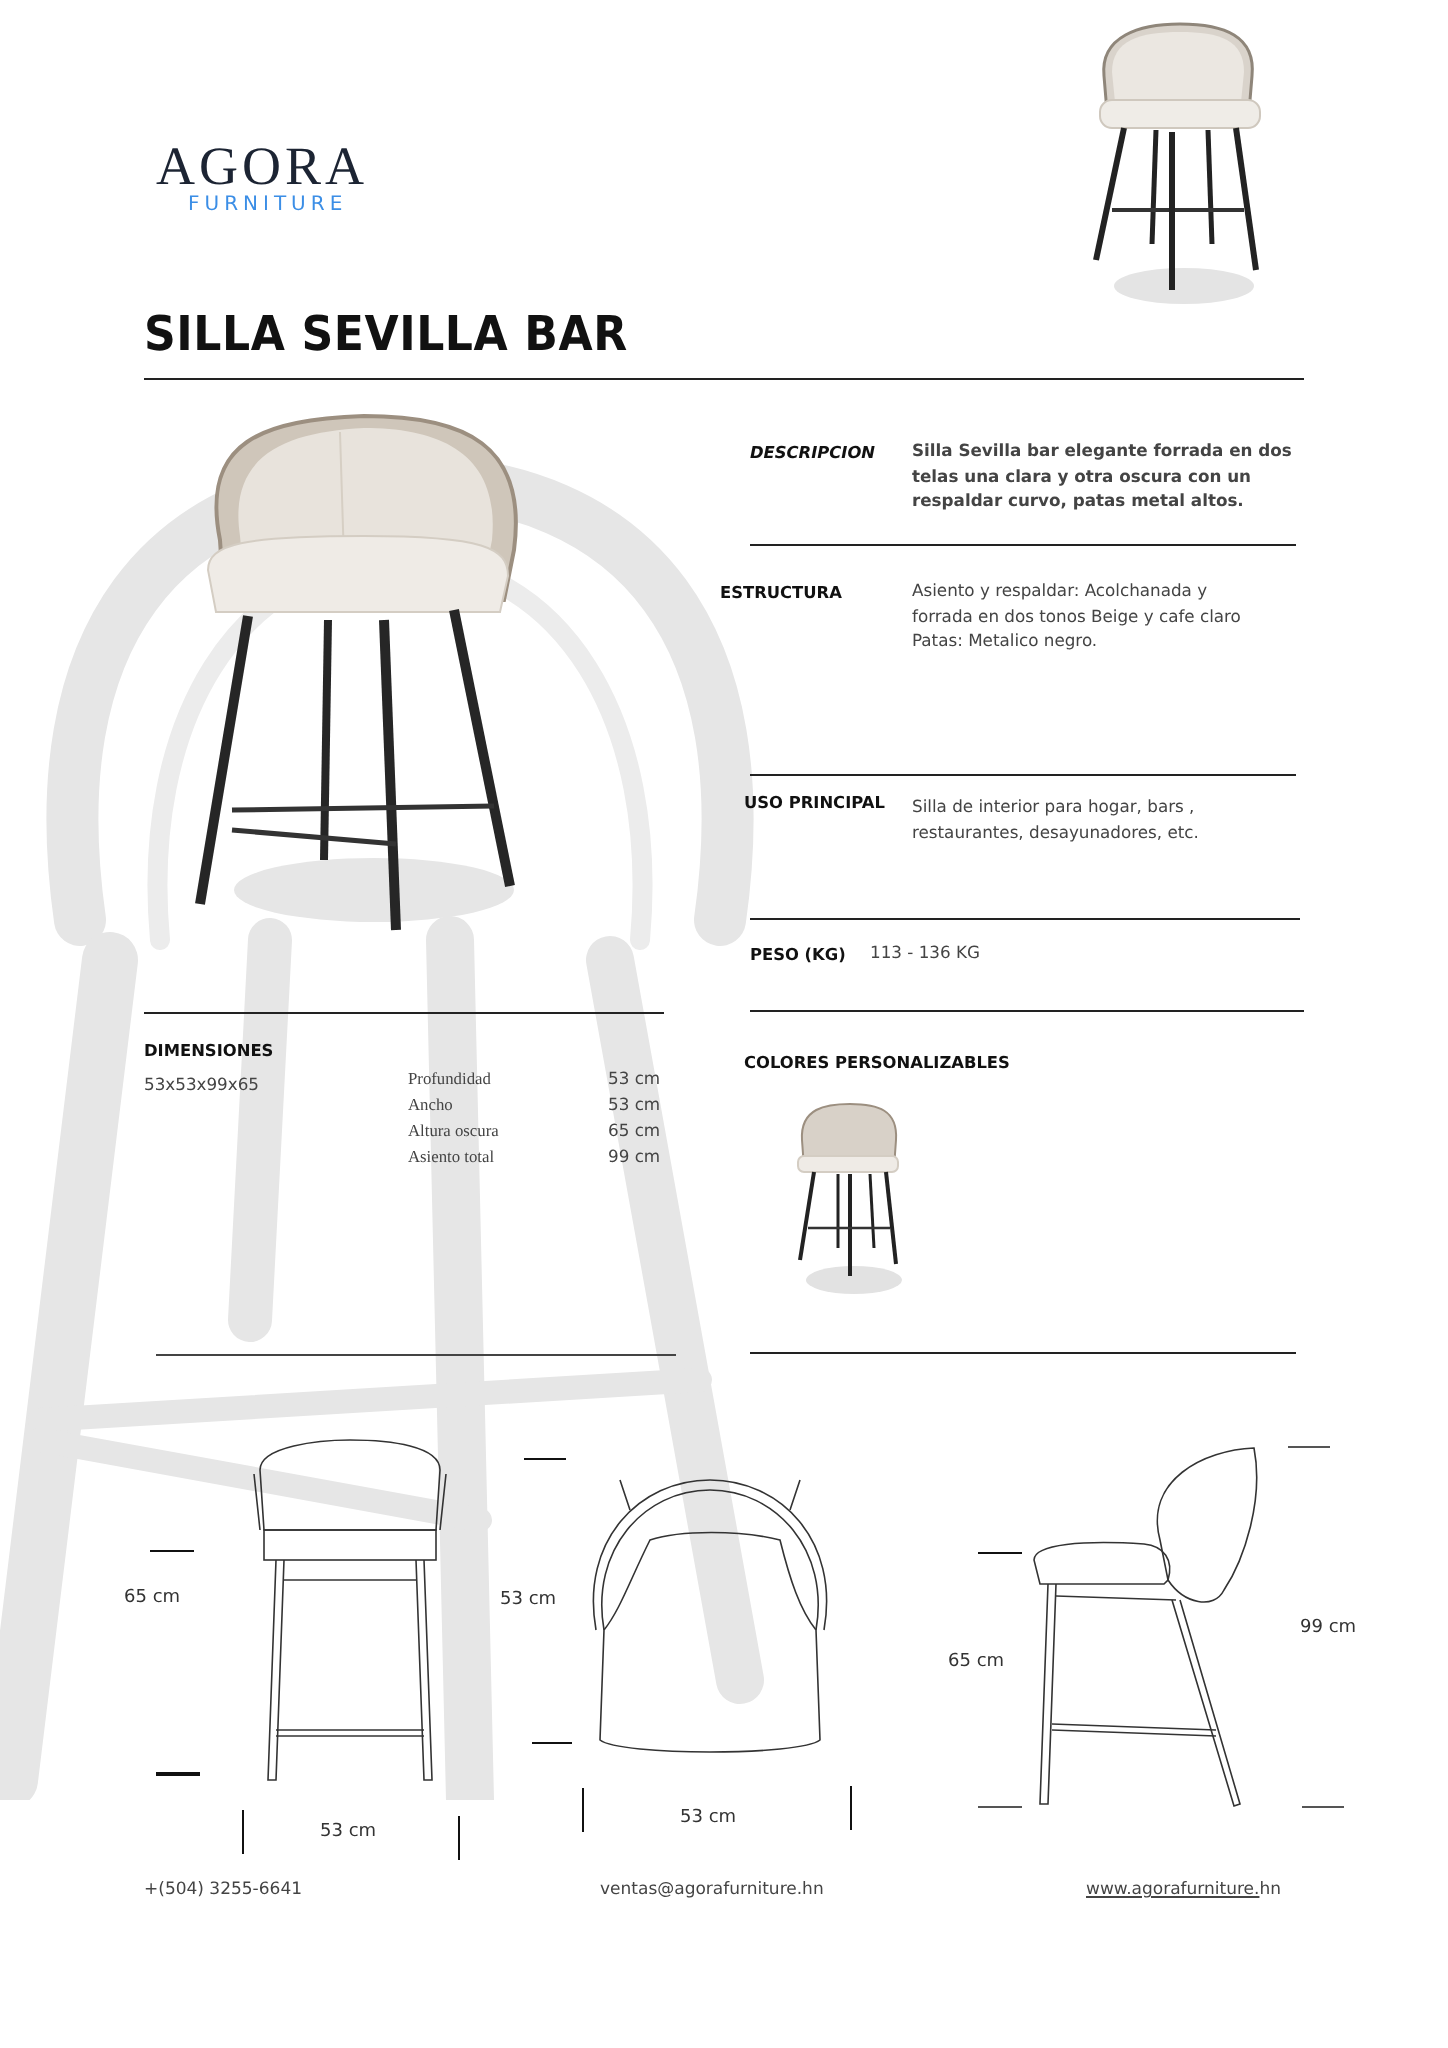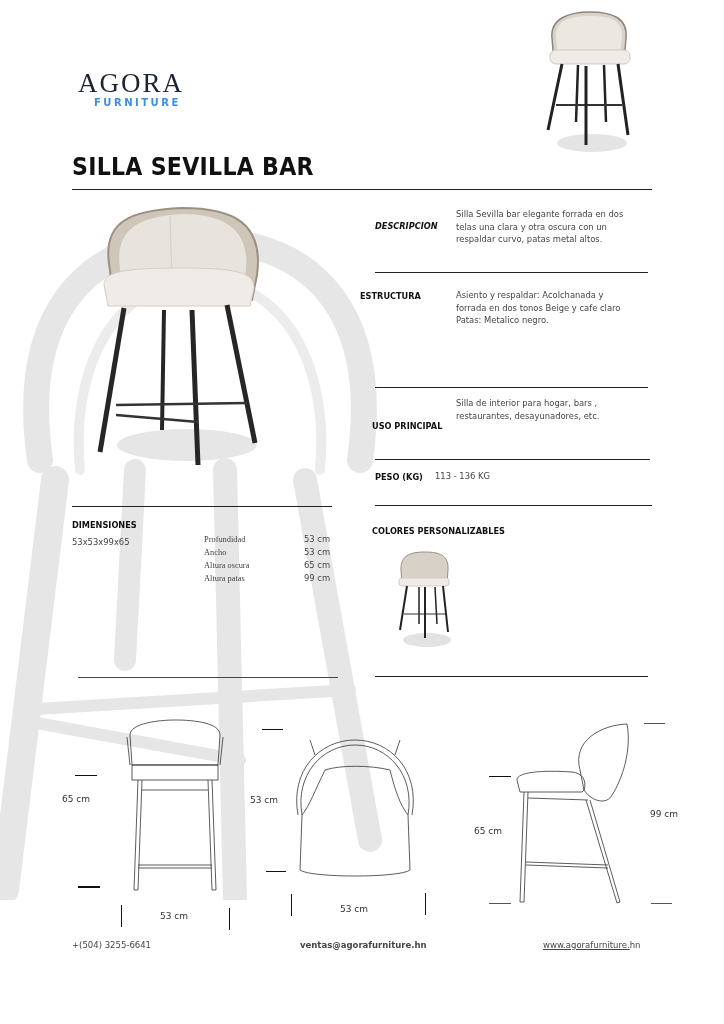--- a/index.html
+++ b/index.html
@@ -3,21 +3,21 @@
 <meta charset="utf-8">
 <style>
   * { box-sizing: border-box; margin: 0; padding: 0; }
   body { width: 724px; height: 1024px; background: #ffffff; position: relative; overflow: hidden;
          font-family: "DejaVu Sans", sans-serif; color: #222; }
   .abs { position: absolute; }
   .watermark { position: absolute; left: 0; top: 200px; width: 400px; height: 700px; z-index: 0; }
   .layer { position: relative; z-index: 1; }
 
   .logo-main { left: 78px; top: 68px; font-family: Liberation Serif, serif; font-size: 27px; letter-spacing: 2px; color: #1c2433; }
-  .logo-sub { left: 94px; top: 97px; font-family: "DejaVu Sans", sans-serif; font-size: 10px; letter-spacing: 2.5px; color: #3b8ee6; font-weight: bold; }
+  .logo-sub { left: 94px; top: 97px; font-family: "DejaVu Sans", sans-serif; font-size: 10px; letter-spacing: 2.5px; color: #3b8ee6; font-weight: normal; }
 
   .title { left: 72px; top: 153px; font-family: "DejaVu Sans", sans-serif; font-size: 24px; font-weight: bold; color: #111; letter-spacing: 0.3px; transform: scaleX(0.92); transform-origin: left; }
   .hr { position: absolute; height: 1px; background: #222; }
 
   .label { font-family: "DejaVu Sans", sans-serif; font-size: 8.2px; font-weight: bold; color: #111; }
   .text { font-family: "DejaVu Sans", sans-serif; font-size: 8.4px; color: #444; line-height: 12.5px; }
 
   .foot { font-size: 8.5px; color: #444; }
   .foot-link { text-decoration: underline; }
 
@@ -69,36 +69,36 @@
     <path d="M12 85 C 12 72, 30 68, 90 68 C 150 68, 162 74, 162 88 L 158 106 L 16 106 Z" fill="#efebe6" stroke="#d4cdc3"></path>
     <line x1="32" y1="108" x2="8" y2="252" stroke="#262626" stroke-width="5"></line>
     <line x1="72" y1="110" x2="70" y2="230" stroke="#262626" stroke-width="4"></line>
     <line x1="100" y1="110" x2="106" y2="265" stroke="#262626" stroke-width="5"></line>
     <line x1="135" y1="105" x2="163" y2="243" stroke="#262626" stroke-width="5"></line>
     <line x1="24" y1="205" x2="155" y2="203" stroke="#333" stroke-width="2.5"></line>
     <line x1="24" y1="215" x2="106" y2="222" stroke="#333" stroke-width="2.5"></line>
   </svg>
 
   <div class="abs label" style="left:375px;top:221px;font-style:italic;">DESCRIPCION</div>
-  <div class="abs text" style="left:456px;top:208px;">
+  <div class="abs text" style="left:456px;top:219px;font-weight:bold;">
     <div>Silla Sevilla bar elegante forrada en dos</div>
     <div>telas una clara y otra oscura con un</div>
     <div>respaldar curvo, patas metal altos.</div>
   </div>
   <div class="hr" style="left:375px;top:272px;width:273px;"></div>
 
   <div class="abs label" style="left:360px;top:291px;">ESTRUCTURA</div>
   <div class="abs text" style="left:456px;top:289px;">
     <div>Asiento y respaldar: Acolchanada y</div>
     <div>forrada en dos tonos Beige y cafe claro</div>
     <div>Patas: Metalico negro.</div>
   </div>
   <div class="hr" style="left:375px;top:387px;width:273px;"></div>
 
-  <div class="abs label" style="left:372px;top:421px;">USO PRINCIPAL</div>
+  <div class="abs label" style="left:372px;top:396px;">USO PRINCIPAL</div>
   <div class="abs text" style="left:456px;top:397px;">
     <div>Silla de interior para hogar, bars ,</div>
     <div>restaurantes, desayunadores, etc.</div>
   </div>
   <div class="hr" style="left:375px;top:459px;width:275px;"></div>
 
   <div class="abs label" style="left:375px;top:472px;">PESO (KG)</div>
   <div class="abs text" style="left:435px;top:470px;text-align:right;">113 - 136 KG</div>
   <div class="hr" style="left:375px;top:505px;width:277px;"></div>
 
@@ -118,21 +118,21 @@
   <div class="hr" style="left:375px;top:676px;width:273px;"></div>
 
   <div class="hr" style="left:72px;top:506px;width:260px;"></div>
   <div class="abs label" style="left:72px;top:520px;">DIMENSIONES</div>
   <div class="abs text" style="left:72px;top:536px;">53x53x99x65</div>
 
   <div class="abs text" style="left:204px;top:533px;font-family:Liberation Serif, serif;">
     <div style="line-height:13px;">Profundidad</div>
     <div style="line-height:13px;">Ancho</div>
     <div style="line-height:13px;">Altura oscura</div>
-    <div style="line-height:13px;">Altura patas</div>
+    <div style="line-height:13px;">Asiento total</div>
   </div>
   <div class="abs text" style="left:304px;top:533px;">
     <div style="line-height:13px;">53 cm</div>
     <div style="line-height:13px;">53 cm</div>
     <div style="line-height:13px;">65 cm</div>
     <div style="line-height:13px;">99 cm</div>
   </div>
   <div class="hr" style="left:78px;top:677px;width:260px;background:#444;"></div>
 
   <svg class="abs" style="left:120px;top:715px;" width="110" height="180" viewBox="0 0 110 180">
@@ -181,17 +181,17 @@
     </g>
   </svg>
   <div class="tick" style="left:644px;top:723px;width:21px;height:1px;background:#555;"></div>
   <div class="tick" style="left:489px;top:776px;width:22px;height:1px;"></div>
   <div class="tick" style="left:489px;top:903px;width:22px;height:1px;background:#555;"></div>
   <div class="tick" style="left:651px;top:903px;width:21px;height:1px;background:#555;"></div>
   <div class="abs dim-label" style="left:474px;top:826px;">65 cm</div>
   <div class="abs dim-label" style="left:650px;top:809px;">99 cm</div>
 
   <div class="abs foot" style="left:72px;top:940px;">+(504) 3255-6641</div>
-  <div class="abs foot" style="left:300px;top:940px;font-weight:bold;">ventas@agorafurniture.hn</div>
+  <div class="abs foot" style="left:300px;top:940px;">ventas@agorafurniture.hn</div>
   <div class="abs foot" style="left:543px;top:940px;">
     <span class="foot-link">www.agorafurniture.</span><span>hn</span>
   </div>
 </div>
 
 </body></html>

